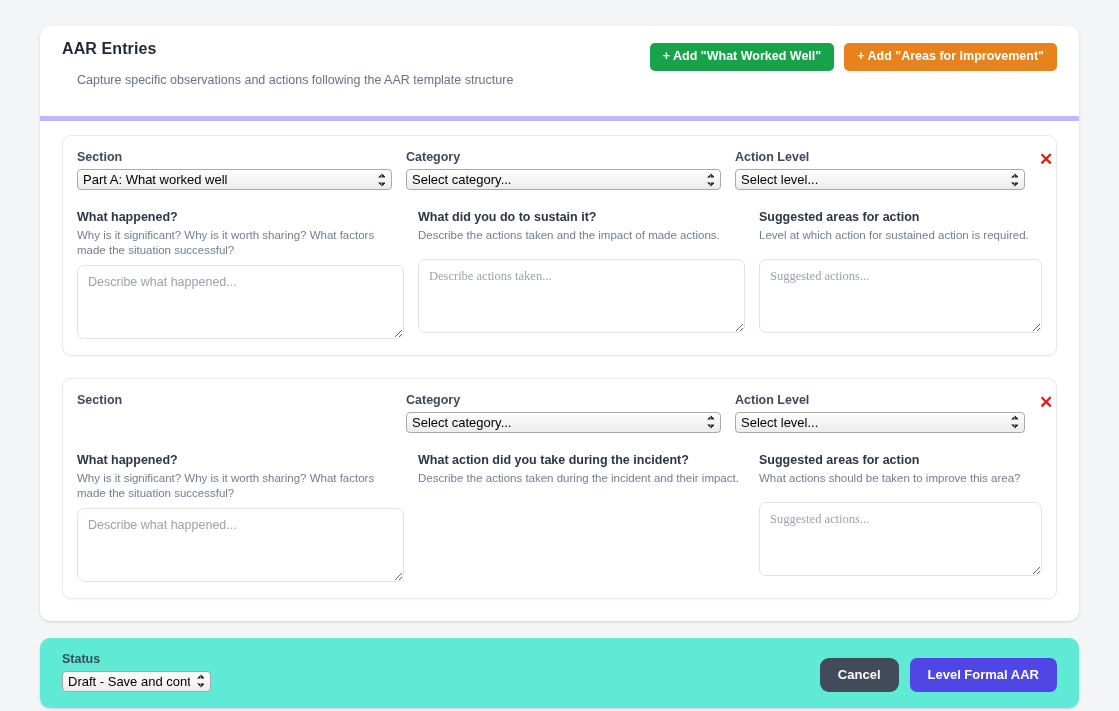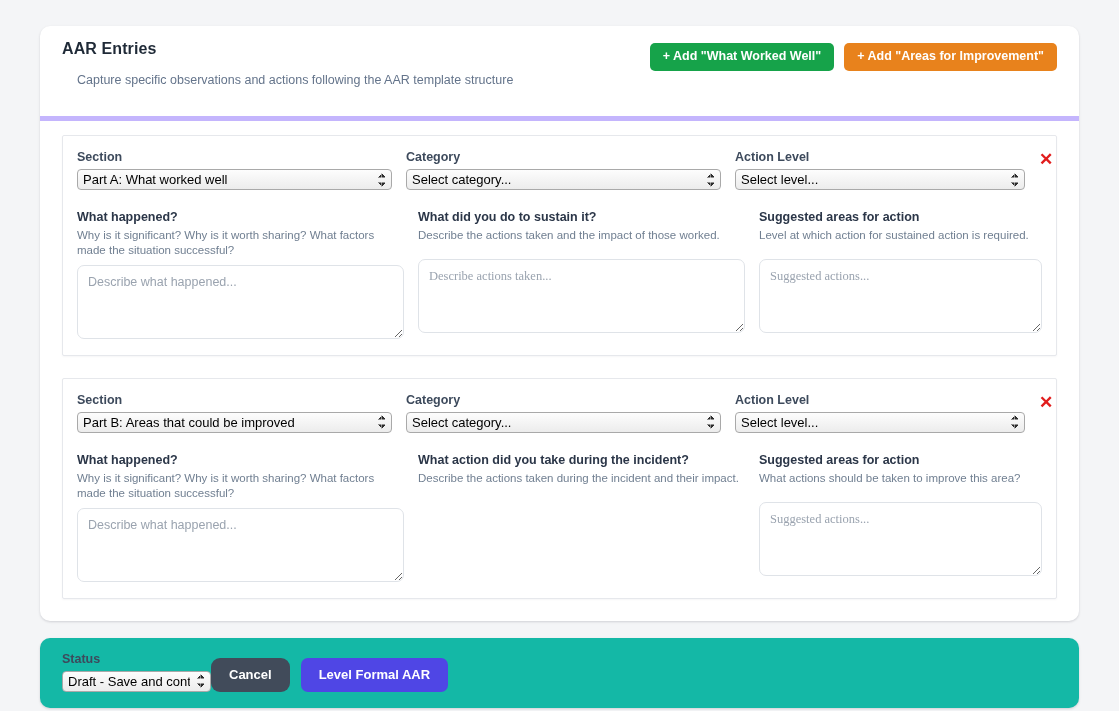--- a/index.html
+++ b/index.html
@@ -56,21 +56,21 @@
     line-height: 1.1;
   }
   .btn-green  { background: #16a34a; }
   .btn-orange { background: #e8821c; }
 
   
   .entries { padding: 14px 22px 22px 22px; }
 
   .entry-card {
     border: 1px solid #e6e8ec;
-    border-radius: 2px;
+    border-radius: 9px;
     background: #ffffff;
     padding: 14px 14px 16px 14px;
     box-shadow: 0 1px 2px rgba(16,24,40,.04);
   }
   .entry-card + .entry-card { margin-top: 22px; }
 
   .row-selects {
     display: grid;
     grid-template-columns: 315px 315px 290px 1fr;
     column-gap: 14px;
@@ -164,26 +164,27 @@
   }
   textarea.ta::placeholder { color: #9aa3af; }
   .ta-tall { height: 74px; }
 
   
   .col-mid .ta, .col-right .ta { margin-top: 16px; font-family: Liberation Serif, serif; }
 
   
   .footer {
     margin-top: 17px;
-    background: #14b8a6;
+    background: #5eead4;
     border-radius: 10px;
     box-shadow: 0 1px 3px rgba(16,24,40,.10), 0 1px 2px rgba(16,24,40,.06);
     padding: 14px 22px 16px 22px;
     display: flex;
     align-items: flex-end;
+    justify-content: space-between;
   }
   .status-block { }
   .status-label {
     display: block;
     font-size: 12.5px;
     font-weight: bold;
     color: #3d4a5c;
     margin-bottom: 5px;
   }
   .status-select-wrap { width: 149px; }
@@ -254,40 +255,35 @@
         </div>
 
         <div class="row-fields">
           <div class="col-left">
             <p class="q-label">What happened?</p>
             <p class="q-help">Why is it significant? Why is it worth sharing? What factors made the situation successful?</p>
             <textarea class="ta ta-tall" placeholder="Describe what happened..." style=""></textarea>
           </div>
           <div class="col-mid">
             <p class="q-label">What did you do to sustain it?</p>
-            <p class="q-help">Describe the actions taken and the impact of those worked.</p>
+            <p class="q-help">Describe the actions taken and the impact of made actions.</p>
             <textarea class="ta ta-tall" placeholder="Describe actions taken..." style=""></textarea>
           </div>
           <div class="col-right">
             <p class="q-label">Suggested areas for action</p>
             <p class="q-help">Level at which action for sustained action is required.</p>
             <textarea class="ta ta-tall" placeholder="Suggested actions..." style=""></textarea>
           </div>
         </div>
       </div>
 
       <div class="entry-card">
         <div class="row-selects">
           <div>
             <span class="field-label">Section</span>
-            <div class="select-wrap">
-              <select class="native">
-                <option>Part B: Areas that could be improved</option>
-              </select>
-            </div>
           </div>
           <div>
             <span class="field-label">Category</span>
             <div class="select-wrap">
               <select class="native">
                 <option>Select category...</option>
               </select>
             </div>
           </div>
           <div>

